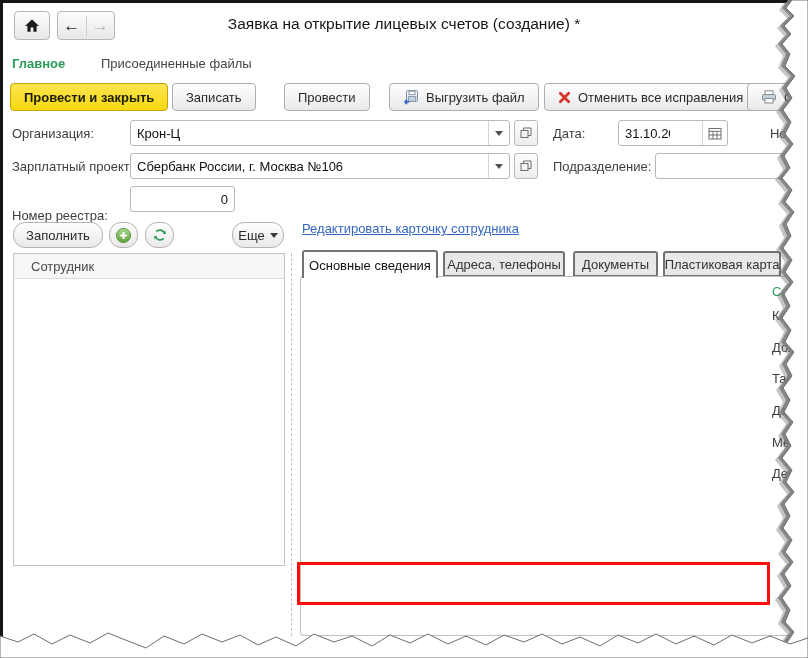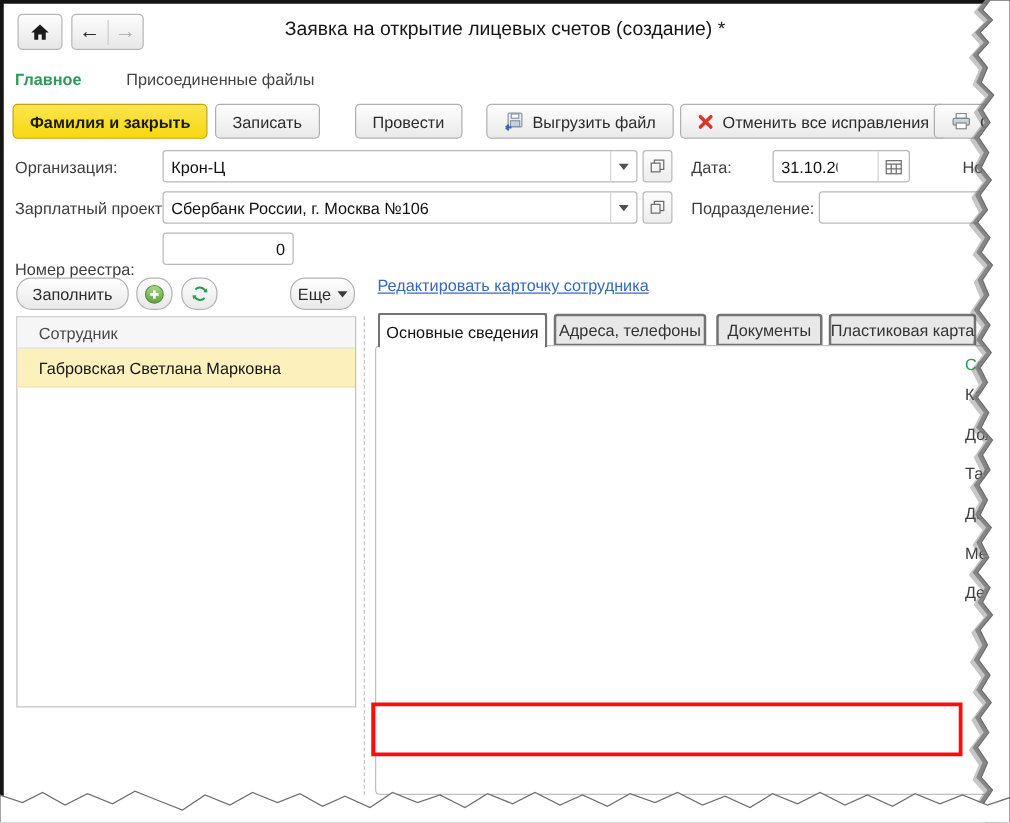--- a/index.html
+++ b/index.html
@@ -111,21 +111,21 @@
     <div style="width:1px;height:20px;background:#cdcdcd;"></div>
     <div style="flex:1;text-align:center;">
       <span class="nav-arrow" style="color:#b3b3b3;">→</span>
     </div>
   </div>
   <div class="title">Заявка на открытие лицевых счетов (создание) *</div>
 
   <div class="menu-item active" style="left:12px;">Главное</div>
   <div class="menu-item" style="left:101px;">Присоединенные файлы</div>
 
-  <div class="tool-btn primary" style="left:10px;top:83px;">Фамилия и закрыть</div>
+  <div class="tool-btn primary" style="left:10px;top:83px;">Провести и закрыть</div>
   <div class="tool-btn" style="left:284px;top:83px;">Провести</div>
   <div class="tool-btn" style="left:172px;top:83px;">Записать</div>
   <div class="tool-btn" style="left:389px;top:83px;">
     <span>
       <svg width="16" height="16" viewBox="0 0 16 16">
         <rect x="3.5" y="1.5" width="11" height="11" rx="1" fill="#e7eef7" stroke="#8b98a8"></rect>
         <rect x="6" y="2.2" width="6" height="3.4" fill="#fff" stroke="#8b98a8"></rect>
         <rect x="5.4" y="7.6" width="7.3" height="4.6" fill="#c7d3e2" stroke="#8b98a8"></rect>
         <path d="M6.2 13 H1.6 M1.6 13 L4 10.8 M1.6 13 L4 15.2" stroke="#2f62c4" stroke-width="1.5" fill="none"></path>
       </svg>
@@ -230,21 +230,20 @@
       </svg>
     </span>
   </div>
   <div class="panel-btn" style="left:232px;top:222px;width:52px;gap:5px;">
     <span>Еще</span>
     <span class="caret" style="border-top-color:#3a3a3a;"></span>
   </div>
 
   <div class="emp-table">
     <div class="emp-head">Сотрудник</div>
-    <div class="emp-row">Габровская Светлана Марковна</div>
   </div>
 
   <div class="vsplit" style="left:291px;top:253px;height:383px;"></div>
 
   <a class="link abs" style="left:302px;top:221px;">Редактировать карточку сотрудника</a>
 
   <div class="tab active" style="left:302px;width:136px;">Основные сведения</div>
   <div class="tab" style="left:443px;width:122px;">Адреса, телефоны</div>
   <div class="tab" style="left:573px;width:85px;">Документы</div>
   <div class="tab" style="left:663px;width:118px;">Пластиковая карта</div>

